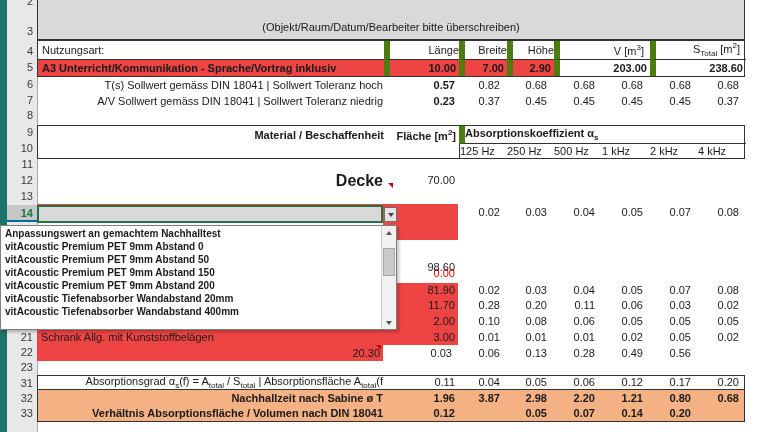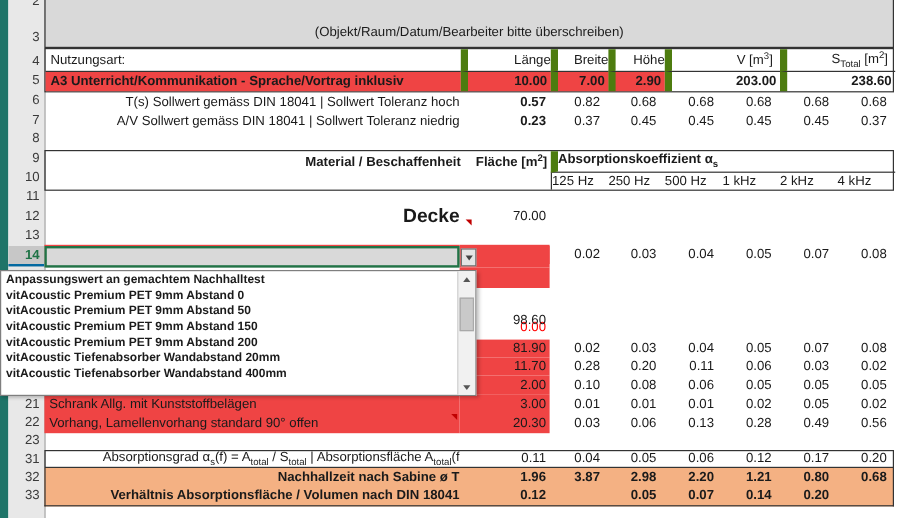--- a/index.html
+++ b/index.html
@@ -257,23 +257,20 @@
         </div>
       <div class="fnum">0.01</div>
       <div class="fnum">0.01</div>
       <div class="fnum">0.01</div>
       <div class="fnum">0.02</div>
       <div class="fnum">0.05</div>
       <div class="fnum">0.02</div>
     </div>
 
     <div class="r" style="top:345px;height:16px;">
-      <div class="ca shade" style="height:100%;display:flex;align-items:center;">
-          <span>Vorhang, Lamellenvorhang standard 90° offen</span>
-        </div>
       <div class="shade" style="height:100%;display:flex;align-items:center;justify-content:flex-end;">
           <span class="num">20.30</span>
         </div>
       <div class="fnum">0.03</div>
       <div class="fnum">0.06</div>
       <div class="fnum">0.13</div>
       <div class="fnum">0.28</div>
       <div class="fnum">0.49</div>
       <div class="fnum">0.56</div>
     </div>

